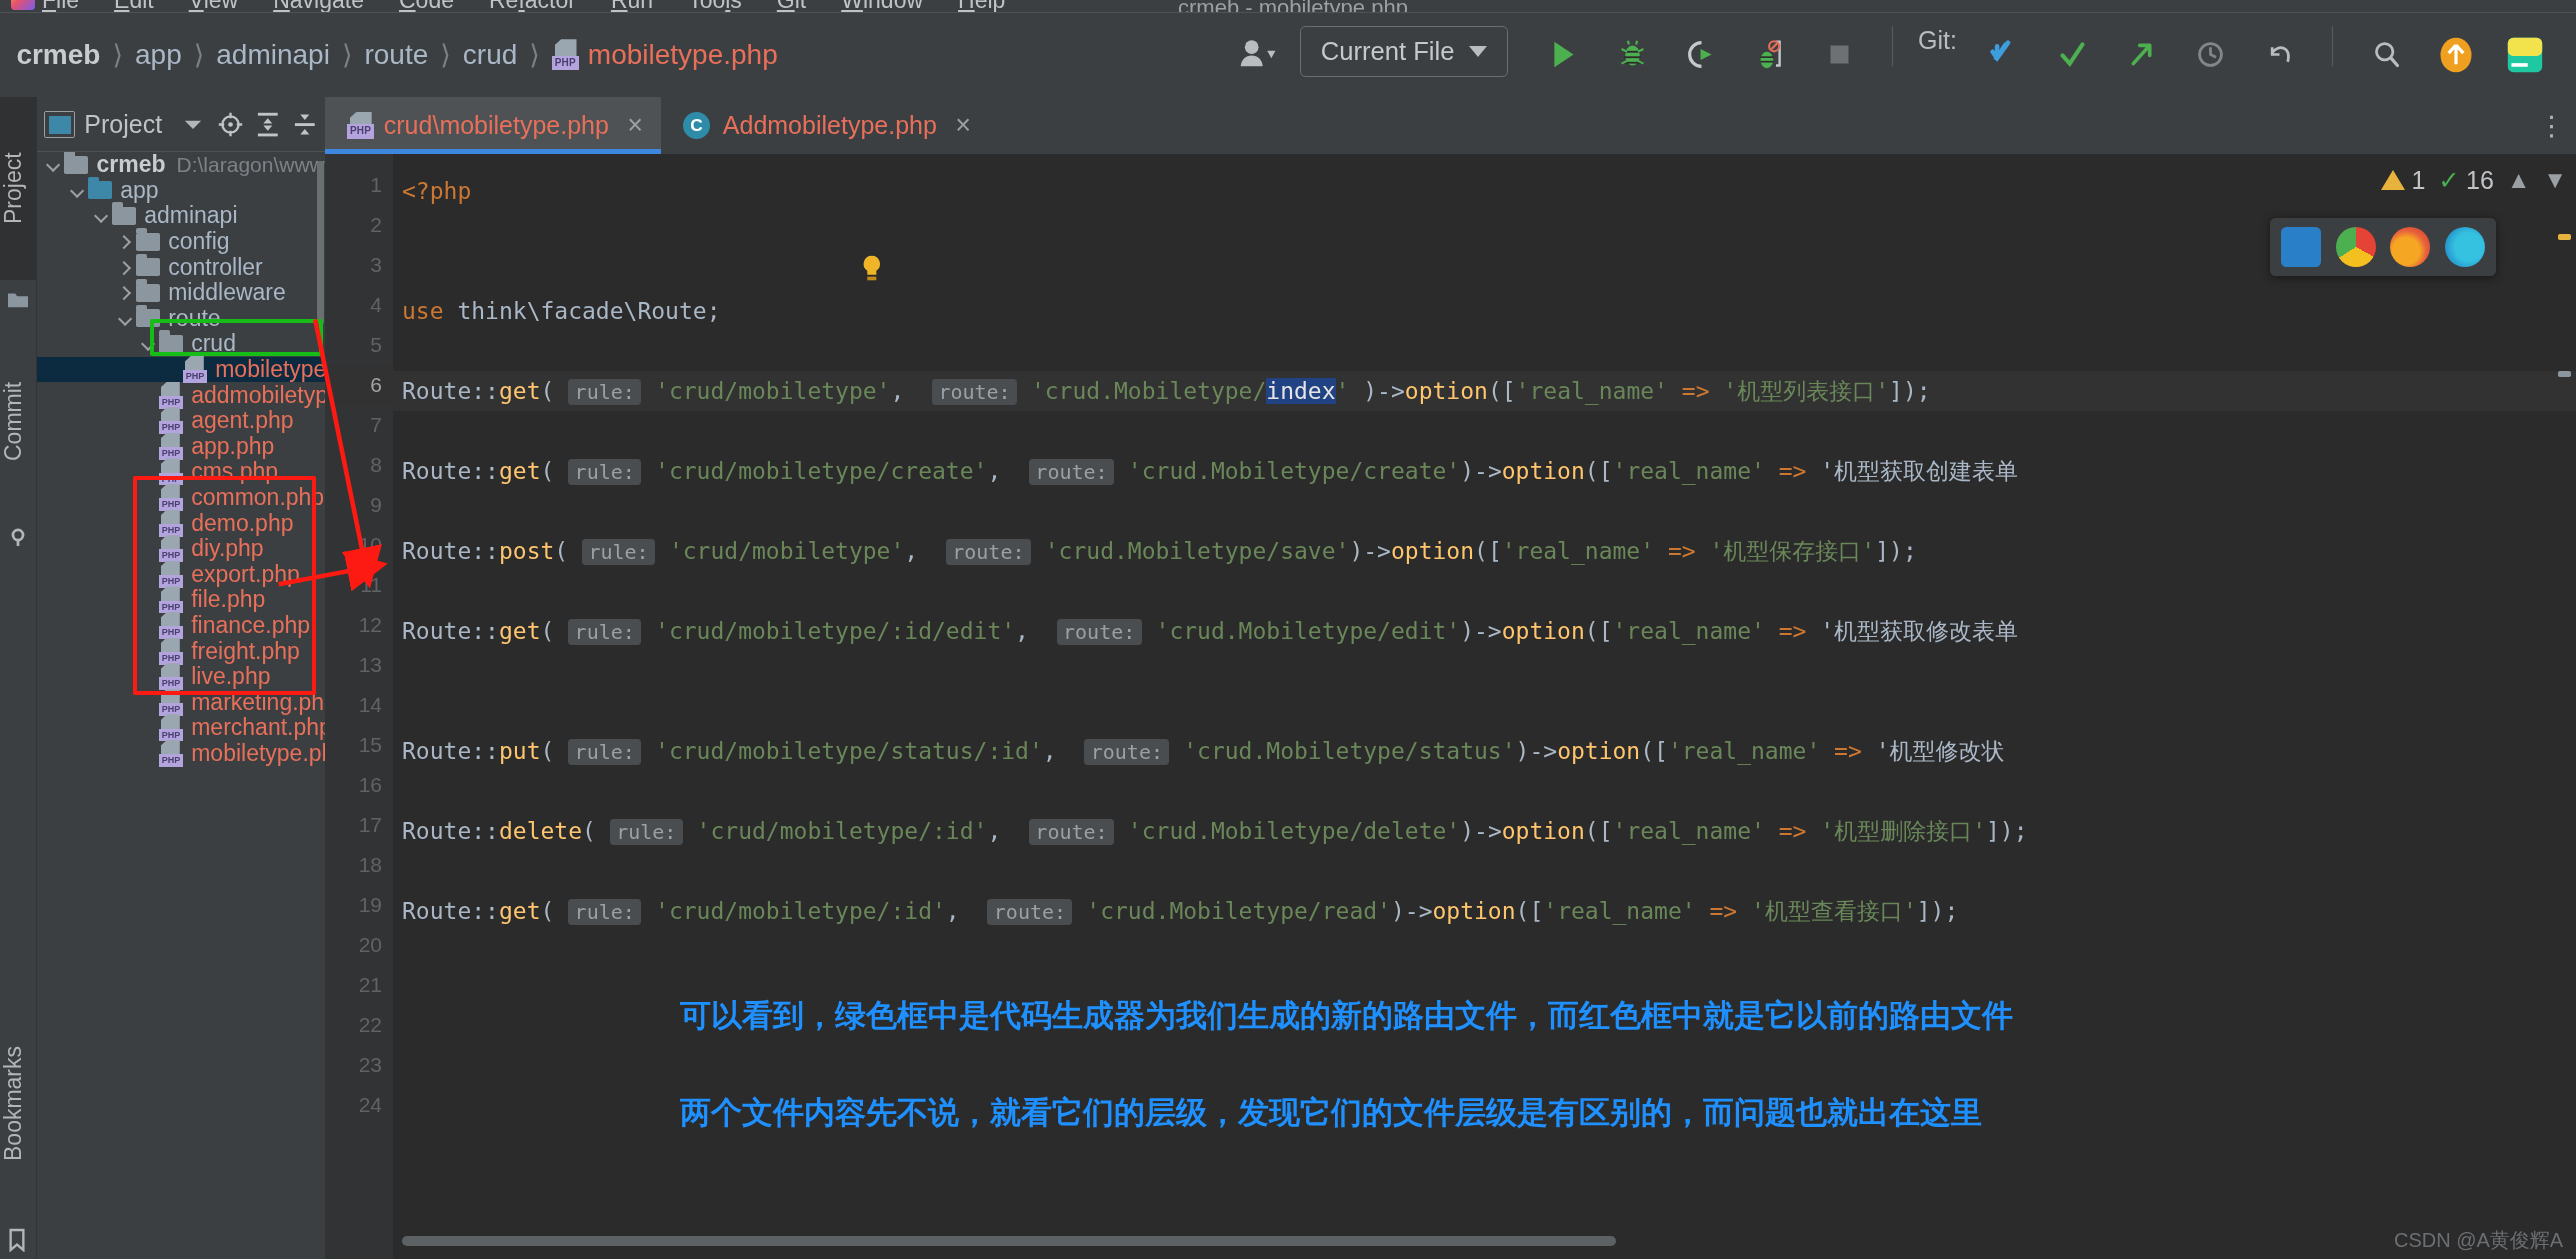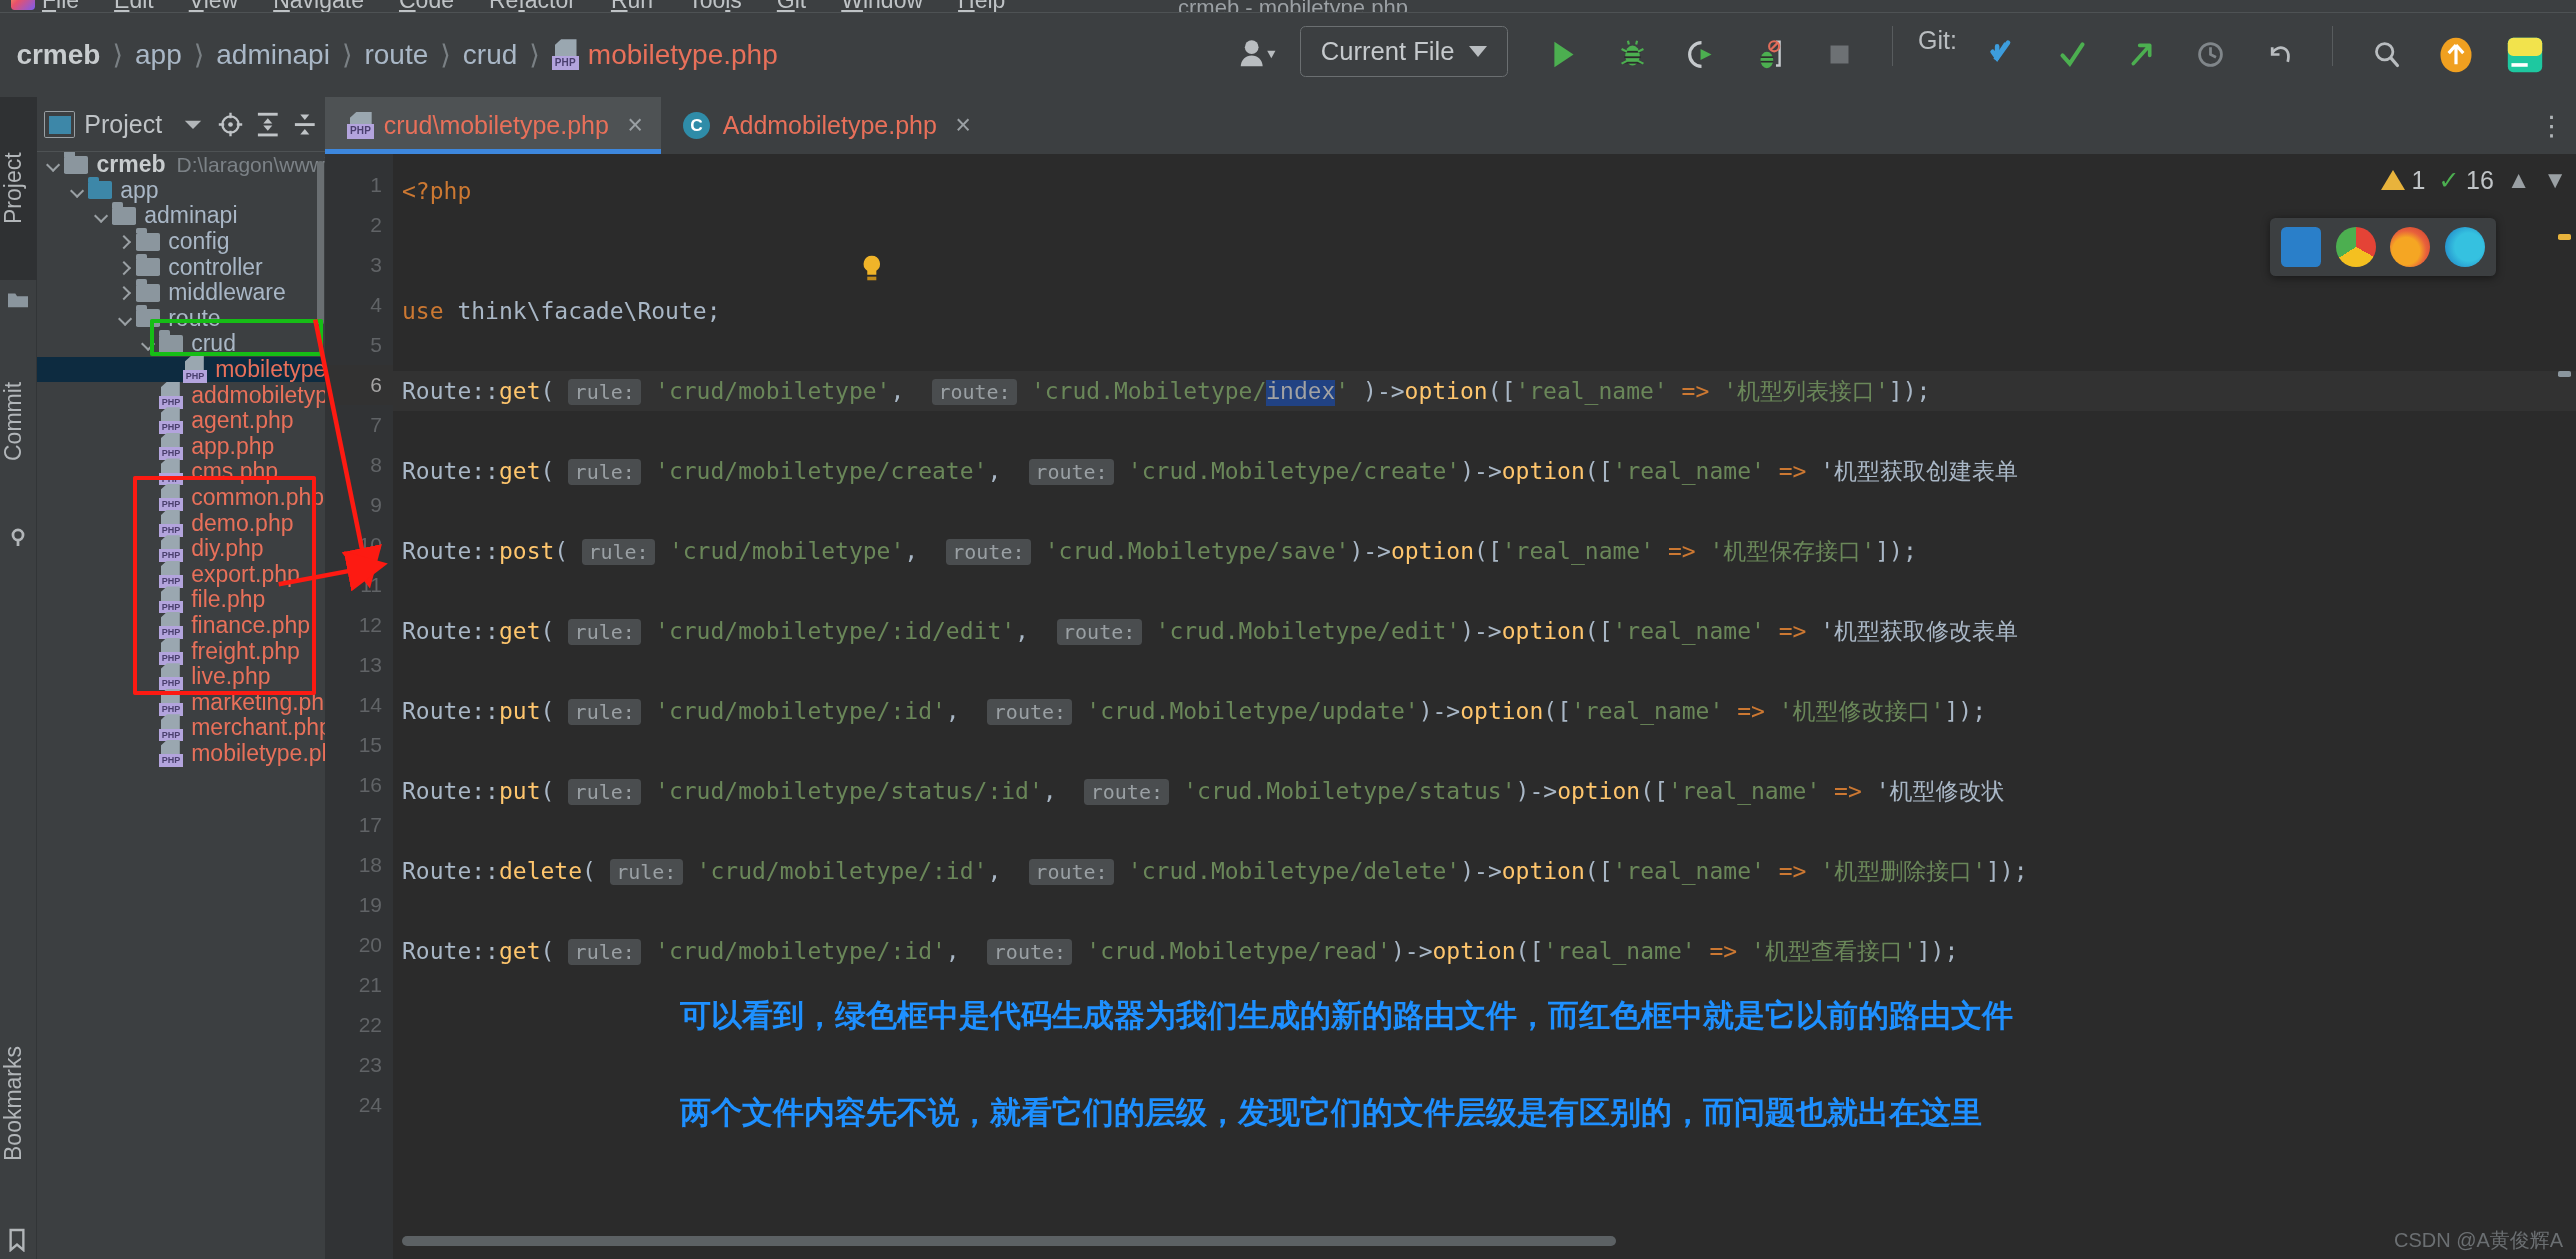--- a/index.html
+++ b/index.html
@@ -220,21 +220,21 @@
   }
   .cline.cur { background:#323232; }
   .kw { color:#cc7832; }
   .str { color:#6a8759; border-bottom:0; }
   .fn { color:#ffc66d; }
   .plain { color:#a9b7c6; }
   .hint {
     background:#4a4d4f; color:#9aa0a4; border-radius:3.7px; padding:0.9px 6.4px;
     font-size:20px;
   }
-  .sel-txt { background:#214283; color:#a3a3a3;font-family:Liberation Mono, monospace; }
+  .sel-txt { background:#214283; color:#e5e5e5; }
 
   
   .inspect {
     position:absolute; right:9px; top:68px; display:flex; align-items:center;
     gap:12.8px; font-size:25px; color:#b9bdc0; z-index:5;
   }
   .warnpill { display:flex; align-items:center; gap:6.4px; color:#c0c4c7; }
   .tri {
     width:0;height:0;border-left:12px solid transparent;border-right:12px solid transparent;
     border-bottom:20px solid #e8b33c;
@@ -743,21 +743,20 @@
       <div class="cline"><span class="kw">use </span><span class="plain">think\facade\Route;</span></div>
       <div class="cline">&nbsp;</div>
       <div class="cline cur"><span class="plain">Route</span>::<span class="fn">get</span>( <span class="hint">rule:</span> <span class="str">'crud/mobiletype'</span>,  <span class="hint">route:</span> <span class="str">'crud.Mobiletype/<span class="sel-txt">index</span>'</span> )-&gt;<span class="fn">option</span>([<span class="str">'real_name'</span> <span class="kw">=&gt;</span> <span class="str">'机型列表接口'</span>]);</div>
       <div class="cline">&nbsp;</div>
       <div class="cline"><span class="plain">Route</span>::<span class="fn">get</span>( <span class="hint">rule:</span> <span class="str">'crud/mobiletype/create'</span>,  <span class="hint">route:</span> <span class="str">'crud.Mobiletype/create'</span>)-&gt;<span class="fn">option</span>([<span class="str">'real_name'</span> <span class="kw">=&gt;</span> '机型获取创建表单</div>
       <div class="cline">&nbsp;</div>
       <div class="cline"><span class="plain">Route</span>::<span class="fn">post</span>( <span class="hint">rule:</span> <span class="str">'crud/mobiletype'</span>,  <span class="hint">route:</span> <span class="str">'crud.Mobiletype/save'</span>)-&gt;<span class="fn">option</span>([<span class="str">'real_name'</span> <span class="kw">=&gt;</span> <span class="str">'机型保存接口'</span>]);</div>
       <div class="cline">&nbsp;</div>
       <div class="cline"><span class="plain">Route</span>::<span class="fn">get</span>( <span class="hint">rule:</span> <span class="str">'crud/mobiletype/:id/edit'</span>,  <span class="hint">route:</span> <span class="str">'crud.Mobiletype/edit'</span>)-&gt;<span class="fn">option</span>([<span class="str">'real_name'</span> <span class="kw">=&gt;</span> '机型获取修改表单</div>
       <div class="cline">&nbsp;</div>
-      <div class="cline"><span class="plain">Route</span>::<span class="fn">put</span>( <span class="hint">rule:</span> <span class="str">'crud/mobiletype/:id'</span>,  <span class="hint">route:</span> <span class="str">'crud.Mobiletype/update'</span>)-&gt;<span class="fn">option</span>([<span class="str">'real_name'</span> <span class="kw">=&gt;</span> <span class="str">'机型修改接口'</span>]);</div>
       <div class="cline">&nbsp;</div>
       <div class="cline"><span class="plain">Route</span>::<span class="fn">put</span>( <span class="hint">rule:</span> <span class="str">'crud/mobiletype/status/:id'</span>,  <span class="hint">route:</span> <span class="str">'crud.Mobiletype/status'</span>)-&gt;<span class="fn">option</span>([<span class="str">'real_name'</span> <span class="kw">=&gt;</span> '机型修改状</div>
       <div class="cline">&nbsp;</div>
       <div class="cline"><span class="plain">Route</span>::<span class="fn">delete</span>( <span class="hint">rule:</span> <span class="str">'crud/mobiletype/:id'</span>,  <span class="hint">route:</span> <span class="str">'crud.Mobiletype/delete'</span>)-&gt;<span class="fn">option</span>([<span class="str">'real_name'</span> <span class="kw">=&gt;</span> <span class="str">'机型删除接口'</span>]);</div>
       <div class="cline">&nbsp;</div>
       <div class="cline"><span class="plain">Route</span>::<span class="fn">get</span>( <span class="hint">rule:</span> <span class="str">'crud/mobiletype/:id'</span>,  <span class="hint">route:</span> <span class="str">'crud.Mobiletype/read'</span>)-&gt;<span class="fn">option</span>([<span class="str">'real_name'</span> <span class="kw">=&gt;</span> <span class="str">'机型查看接口'</span>]);</div>
       <div class="cline">&nbsp;</div>
       <div class="cline">&nbsp;</div>
       <div class="cline">&nbsp;</div>
       <div class="cline">&nbsp;</div>

